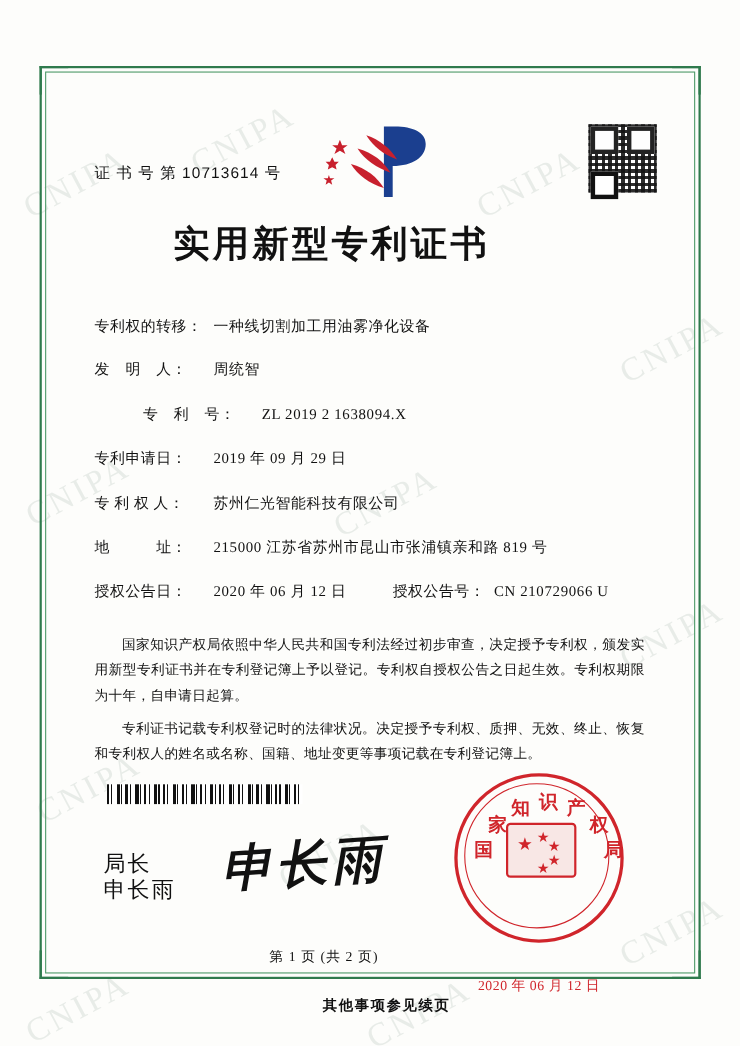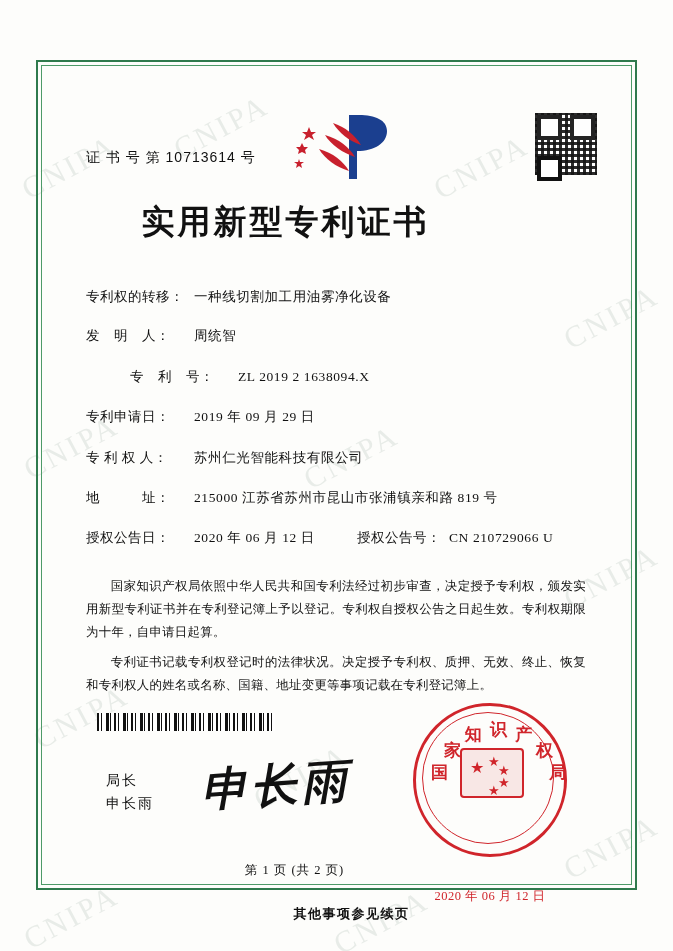--- a/index.html
+++ b/index.html
@@ -131,20 +131,21 @@
     position: absolute;
     left: 0;
     top: 135px;
     width: 489px;
     text-align: center;
     font-family: "DejaVu Serif", "Liberation Serif", serif;
     font-weight: bold;
     font-size: 33px;
     letter-spacing: 3px;
     color: #111;
+    padding-left: 16px;
   }
 
   
   .field {
     position: absolute;
     left: 45px;
     font-family: "Liberation Serif", serif;
     font-size: 13.5px;
     color: #111;
     white-space: nowrap;
@@ -202,24 +203,23 @@
     background: repeating-linear-gradient(90deg,
       #111 0 2px, #fff 2px 4px, #111 4px 5px, #fff 5px 9px,
       #111 9px 12px, #fff 12px 13px, #111 13px 14px, #fff 14px 17px);
   }
 
   
   .sig-label {
     position: absolute;
     left: 53px;
     font-family: Liberation Sans, sans-serif;
-    font-size: 14px;
+    font-size: 20px;
     letter-spacing: 2px;
     color: #111;
-    margin-left: 12px;
   }
   .sig-l1 { top: 707px; }
   .sig-l2 { top: 730px; }
 
   .sig-hand {
     position: absolute;
     left: 160px;
     top: 690px;
     font-family: "DejaVu Serif", "Liberation Serif", serif;
     font-size: 46px;

